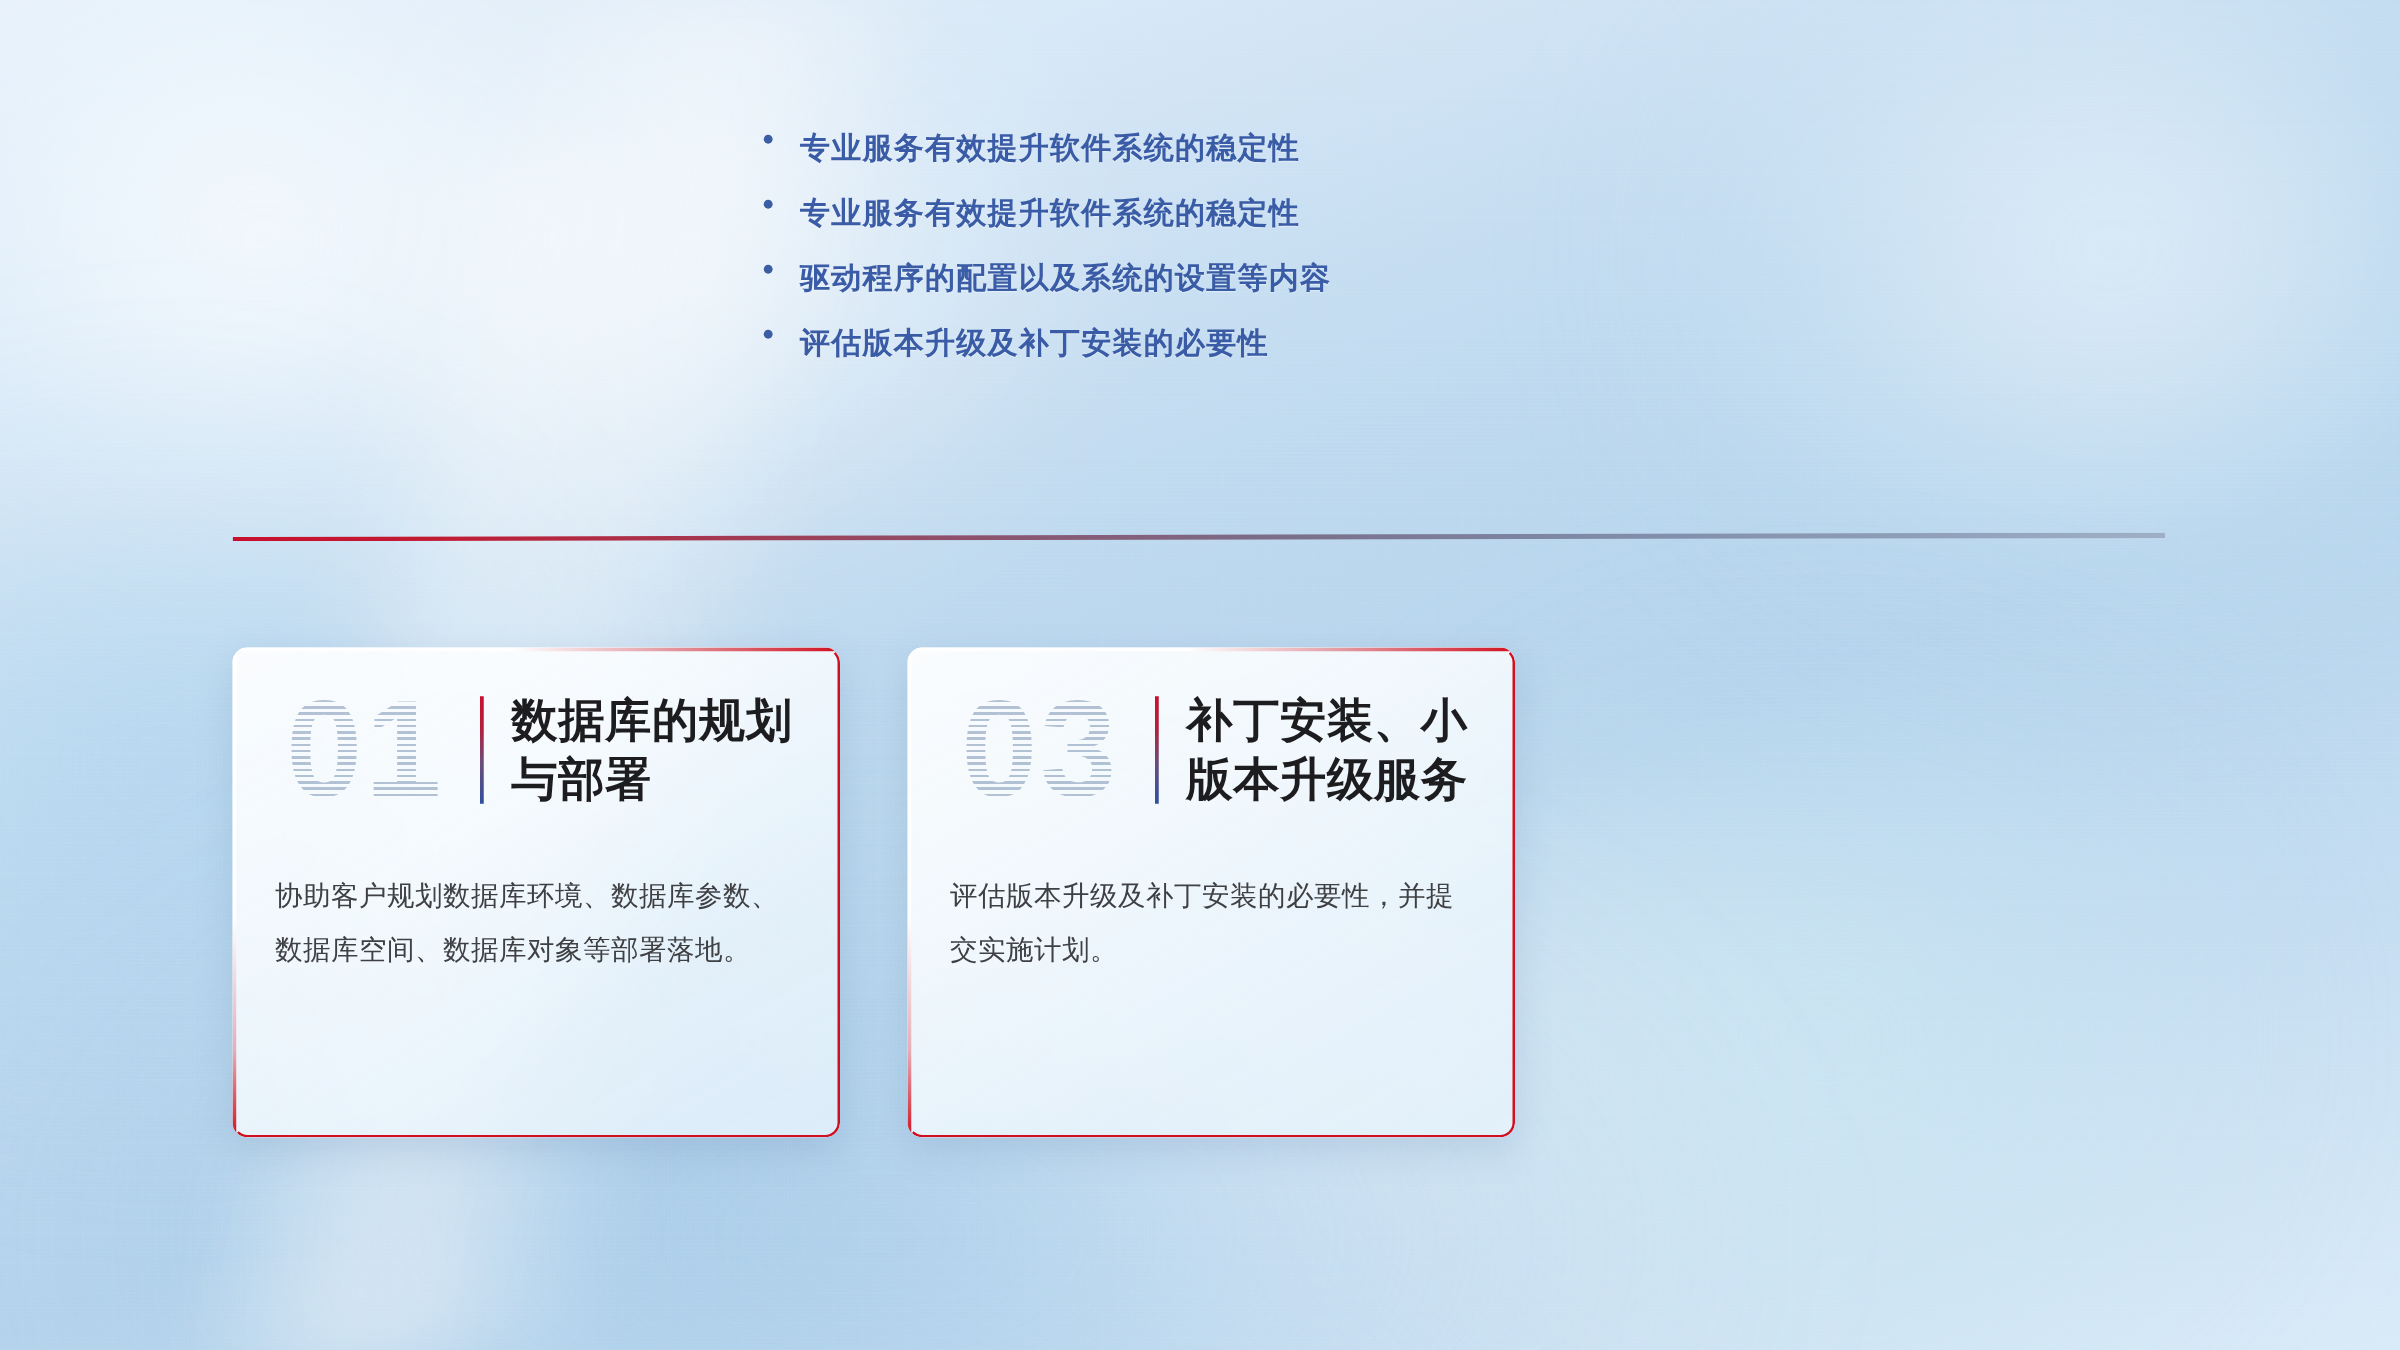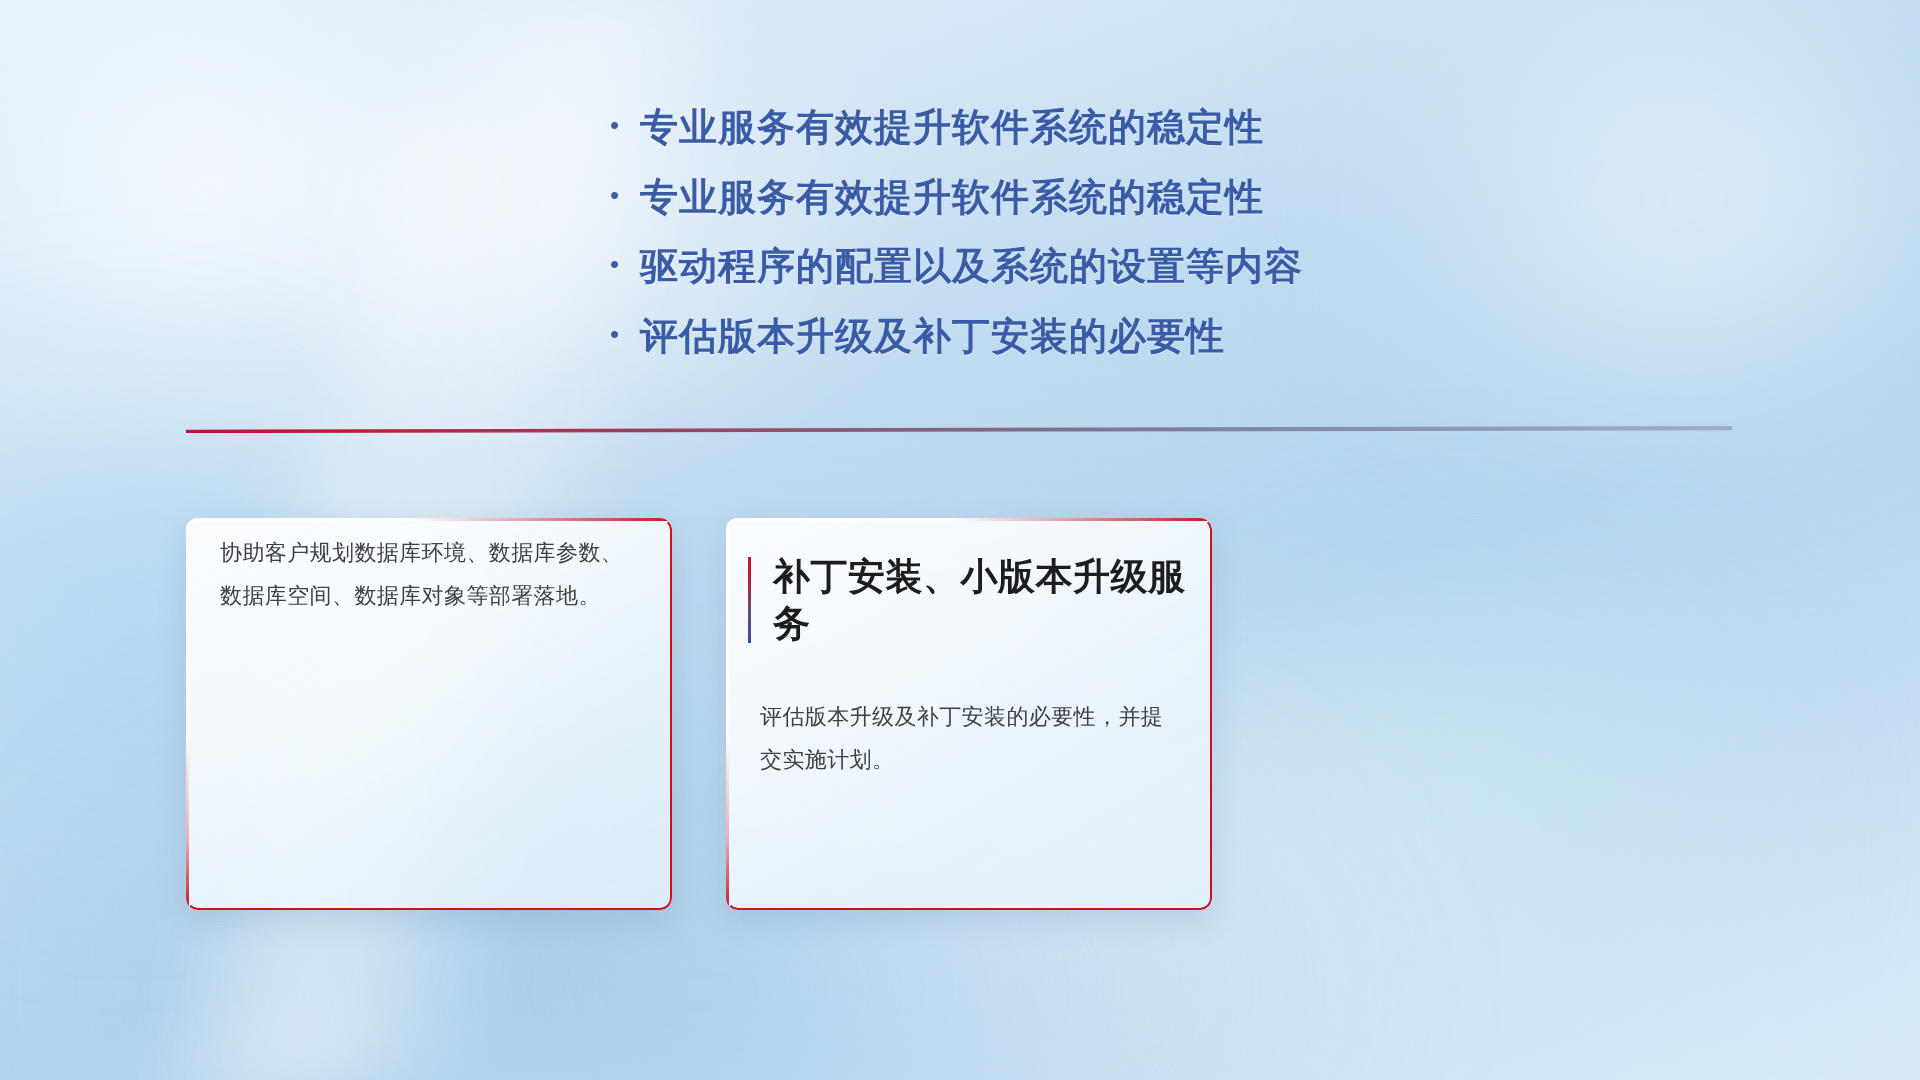--- a/index.html
+++ b/index.html
@@ -62,21 +62,21 @@
     width:700px;
     margin-bottom:22px;
   }
   .bullet-dot {
     width:30px; flex:0 0 30px;
     color:#3c5da3; font-size:26px; line-height:1;
     position:relative; top:-6px;
   }
   .bullet-text {
     color:#3a5ca6;
-    font-size:38px;
+    font-size:24px;
     font-weight:700;
     letter-spacing:1px;
     line-height:1.25;
     text-shadow:0 1px 1px rgba(255,255,255,.45);
   }
 
   
   .divider-wrap {
     position:absolute; left:186px; top:424px; width:1546px; height:16px;
   }
@@ -203,26 +203,32 @@
 </div>
 
 <div class="divider-wrap">
   <div class="divider"></div>
 </div>
 
 <div class="cards">
 
   <div class="card">
     <div class="card-edge"></div>
+    <div class="card-head">
+      <div class="card-num">01</div>
+      <div class="card-rule"></div>
+      <div class="card-title">数据库的规划与部署</div>
+    </div>
     <div class="card-body">协助客户规划数据库环境、数据库参数、数据库空间、数据库对象等部署落地。</div>
   </div>
 
 
   <div class="card">
     <div class="card-edge"></div>
     <div class="card-head">
+      <div class="card-num">03</div>
       <div class="card-rule"></div>
       <div class="card-title">补丁安装、小版本升级服务</div>
     </div>
     <div class="card-body">评估版本升级及补丁安装的必要性，并提交实施计划。</div>
   </div>
 
 </div>
 
 </body></html>

